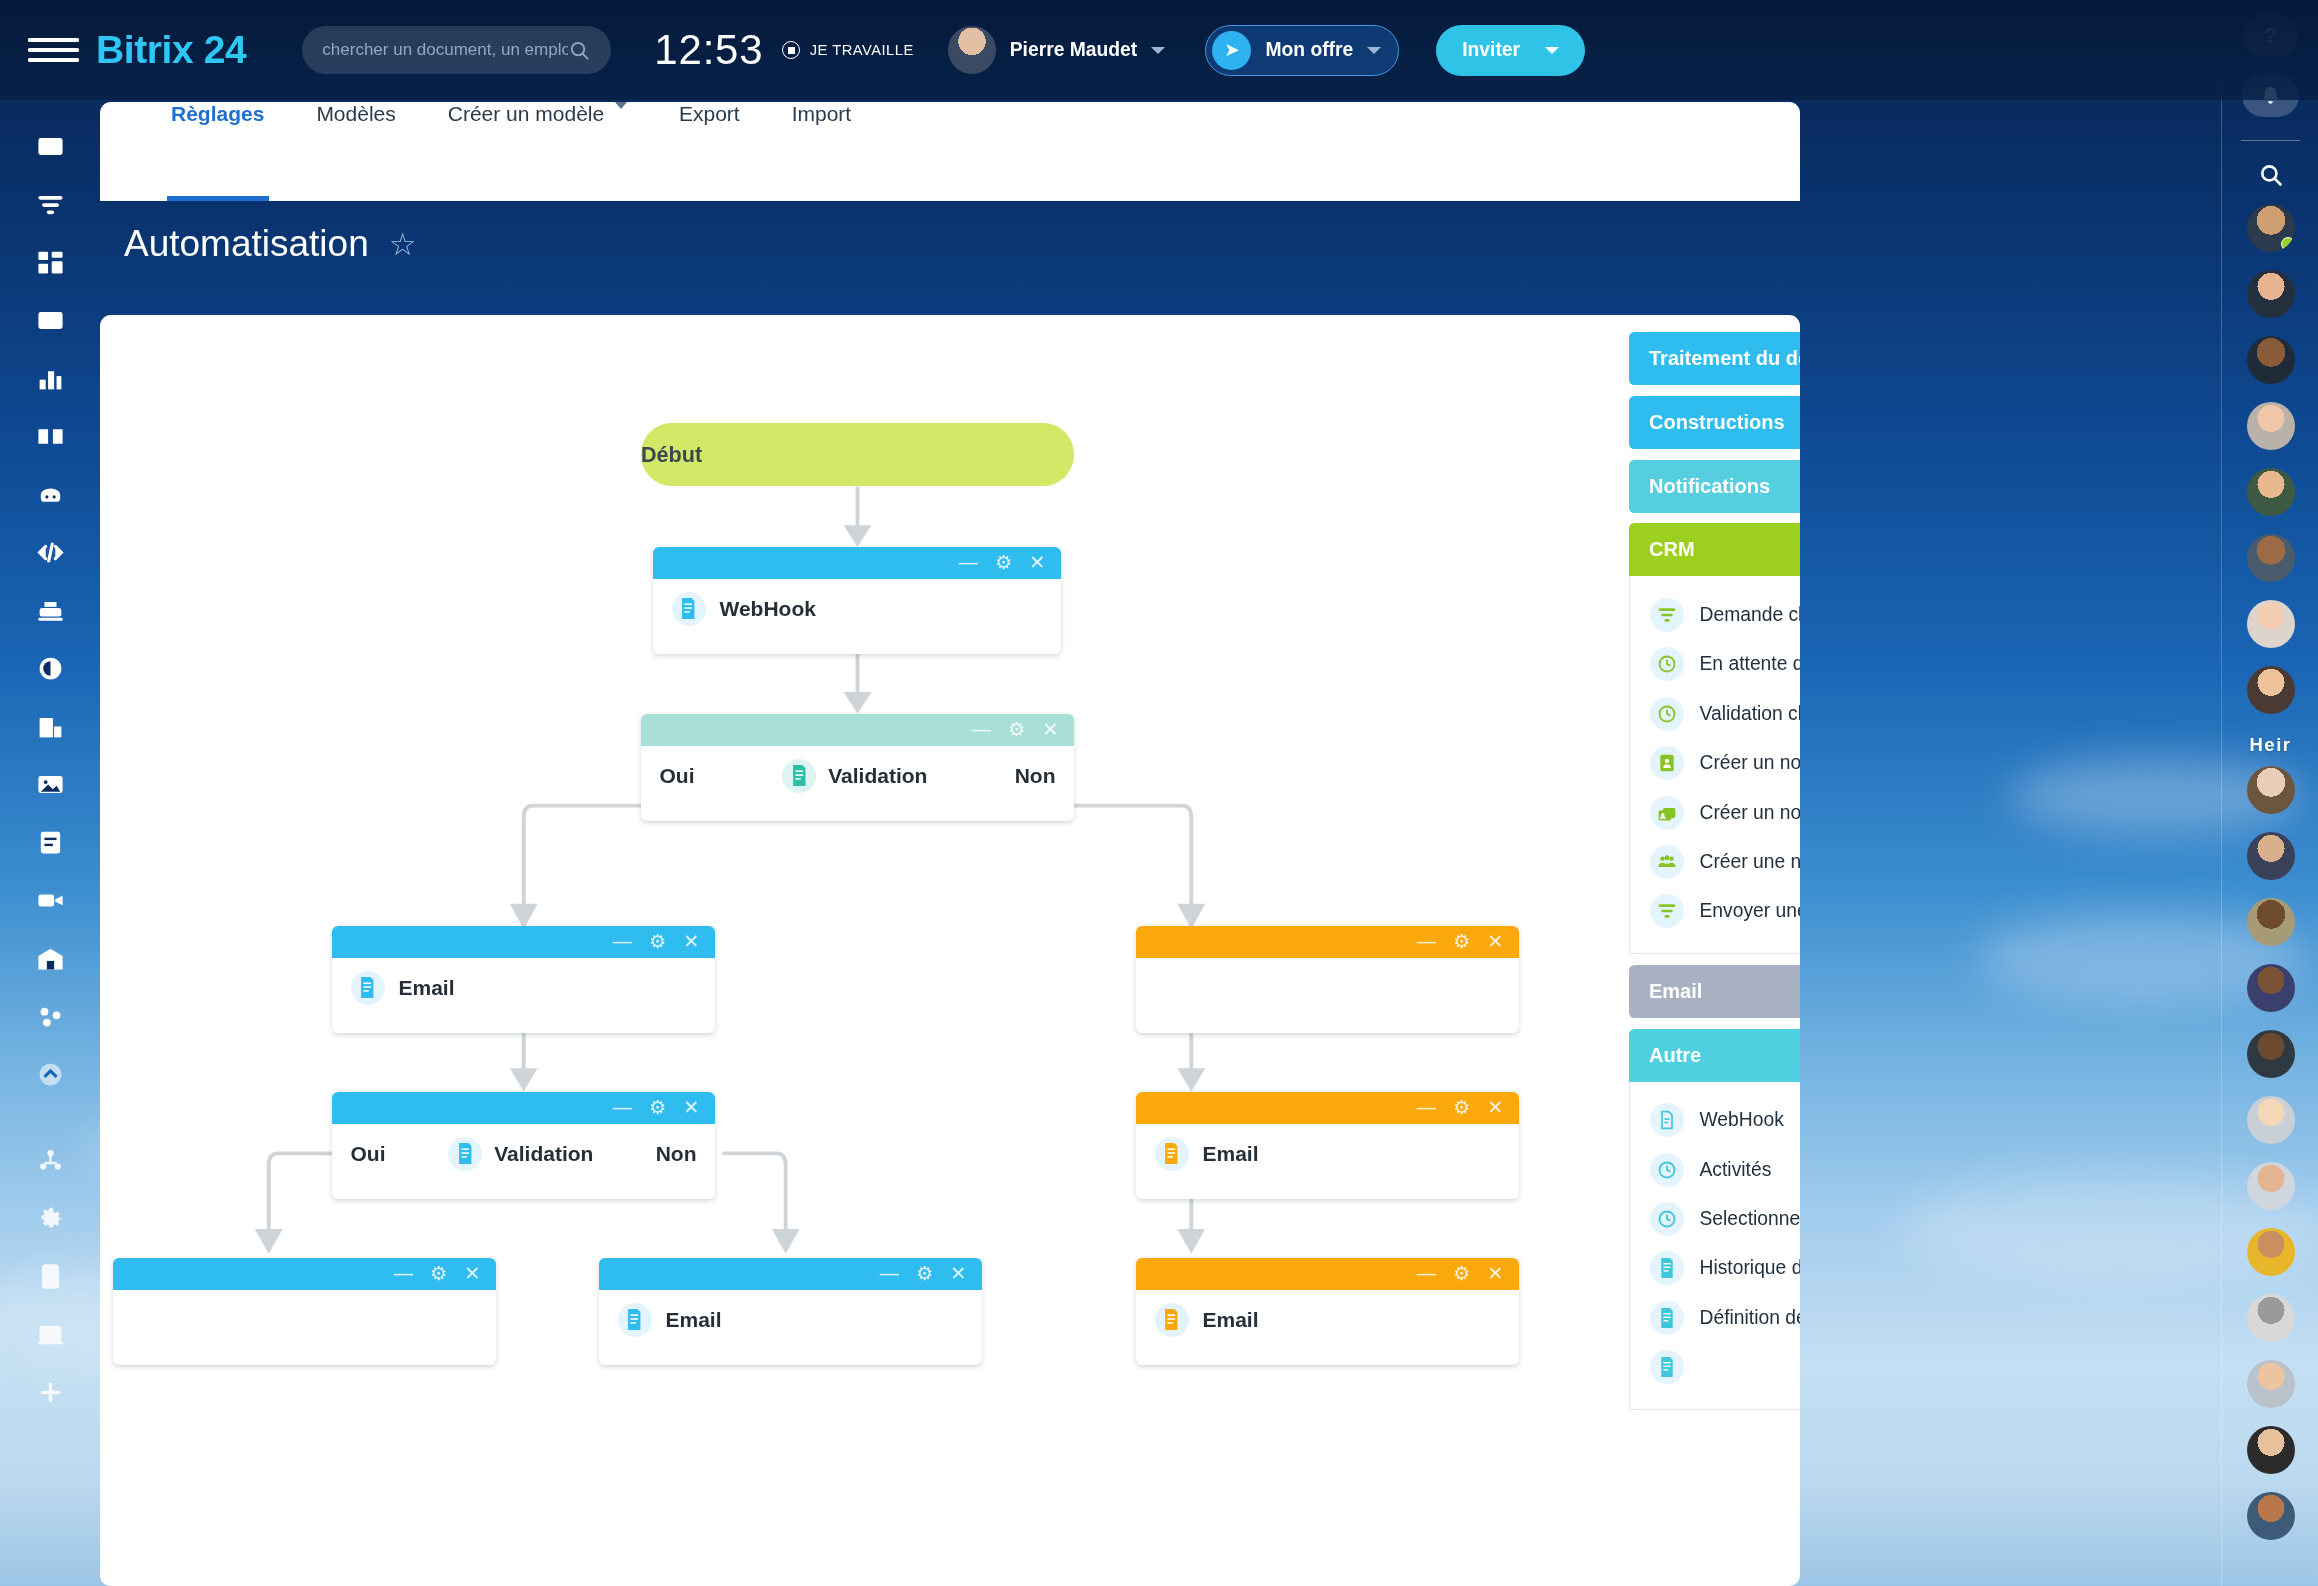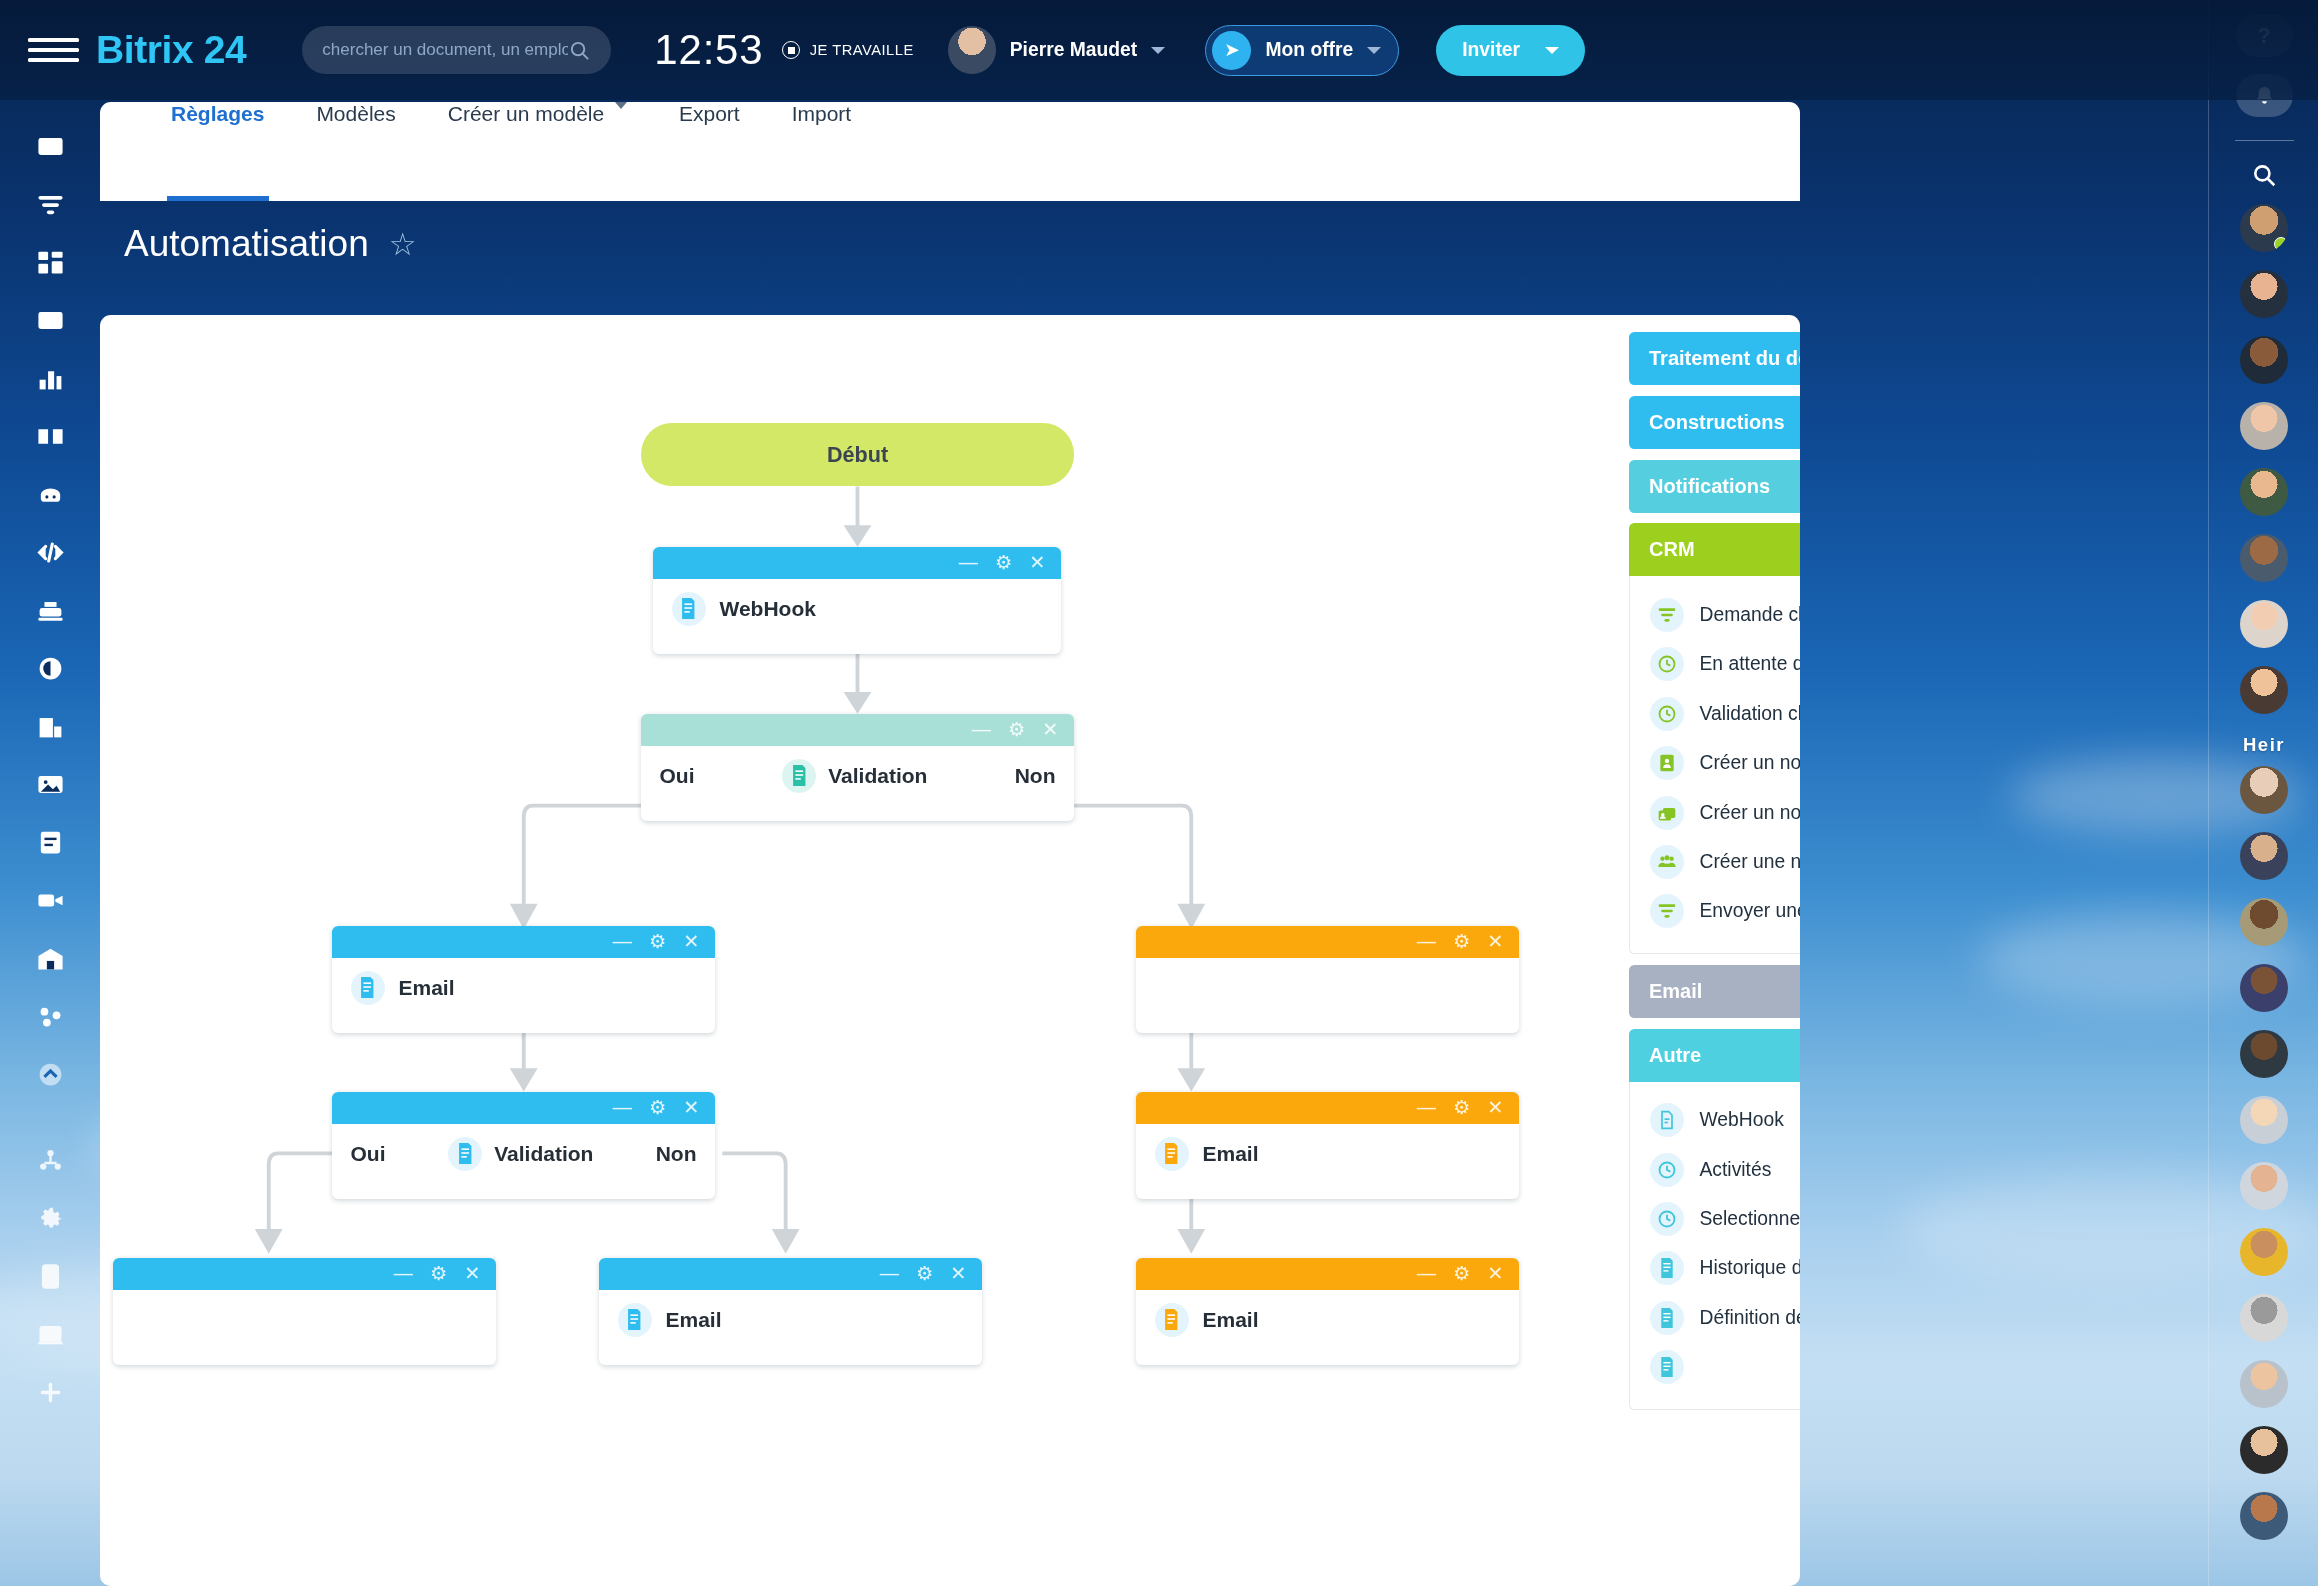--- a/index.html
+++ b/index.html
@@ -76,21 +76,21 @@
     display:flex; flex-direction:column; align-items:center; padding-top:17px; gap:0;
   }
   .rail-ico {
     width:100px;height:58px;display:flex;align-items:center;justify-content:center;cursor:pointer;
     color:#fff;
   }
   .rail-ico svg{ width:29px;height:29px; fill:#fff; }
   .rail-gap { height:28px; }
   
   .rightrail {
-    position:absolute; right:0; top:0; width:111px; height:1587px; z-index:35;
+    position:absolute; right:0; top:0; width:98px; height:1587px; z-index:35;
     display:flex; flex-direction:column; align-items:center; padding-top:14px;
     border-left:0.8px solid rgba(255,255,255,.22);
   }
   .rr-btn { width:57px;height:43px;border-radius:21.6px;background:rgba(255,255,255,.2);
     display:flex;align-items:center;justify-content:center;margin-bottom:17px;cursor:pointer;color:#fff;font-size:21.6px;font-weight:700;}
   .rr-sep{ width:59px;height:0.8px;background:rgba(255,255,255,.35); margin:6.2px 0 12.4px;}
   .rr-search{ width:57px;height:43px;display:flex;align-items:center;justify-content:center;cursor:pointer;margin-bottom:7.7px;}
   .rr-av { width:48px;height:48px;border-radius:50%;margin-bottom:18px;position:relative;overflow:hidden;cursor:pointer;}
   .rr-av .dot{ position:absolute;right:0;bottom:1.5px;width:14px;height:14px;border-radius:50%;background:#9ad22b;border:1.5px solid #fff;}
   .heir { color:#fff;font-size:18.5px;font-weight:700;letter-spacing:1.5px;margin:1.5px 0 10.8px;text-shadow:0 0.8px 2.3px rgba(0,0,0,.3);}
@@ -124,21 +124,21 @@
   .node { position:absolute; background:#fff; border-radius:6.2px; box-shadow:0 1.5px 5.4px rgba(60,80,100,.22); overflow:hidden;}
   .node .bar { height:32px; display:flex; align-items:center; justify-content:flex-end; gap:17px; padding-right:15.5px;}
   .node .bar .b { color:rgba(255,255,255,.85); font-size:19.3px; line-height:1; cursor:pointer; display:flex;align-items:center;}
   .node .body { height:59px; display:flex; align-items:center; padding:0 18.5px; gap:14px;}
   .node .body .lbl{ font-size:21px; font-weight:700; color:#262f38;}
   .node .body .side{ font-size:21px; font-weight:700; color:#262f38;}
   .docico { width:34px;height:34px;border-radius:50%;background:#e4f4fd;display:flex;align-items:center;justify-content:center;flex:none;}
   .docico svg{width:18.5px;height:21.6px;}
   .start {
     position:absolute; border-radius:31px; background:#d4e867;
-    display:flex; align-items:center; justify-content:center;
+    display:flex; align-items:center; justify-content:flex-start;
     color:#3b4652; font-size:21.6px; font-weight:700;
   }
   
   .rpanel { position:absolute; right:0; top:0; width:185px; }
   .sect-head {
     height:53px; border-radius:5.4px; margin:0 0 10.8px 0;
     display:flex; align-items:center; justify-content:space-between;
     padding:0 20px; color:#fff; font-size:20px; font-weight:700; cursor:pointer;
   }
   .sect-body { border:0.8px solid #e4e8ec; border-radius:5.4px; margin-bottom:10.8px; padding:14px 0 17px; background:#fff;}

